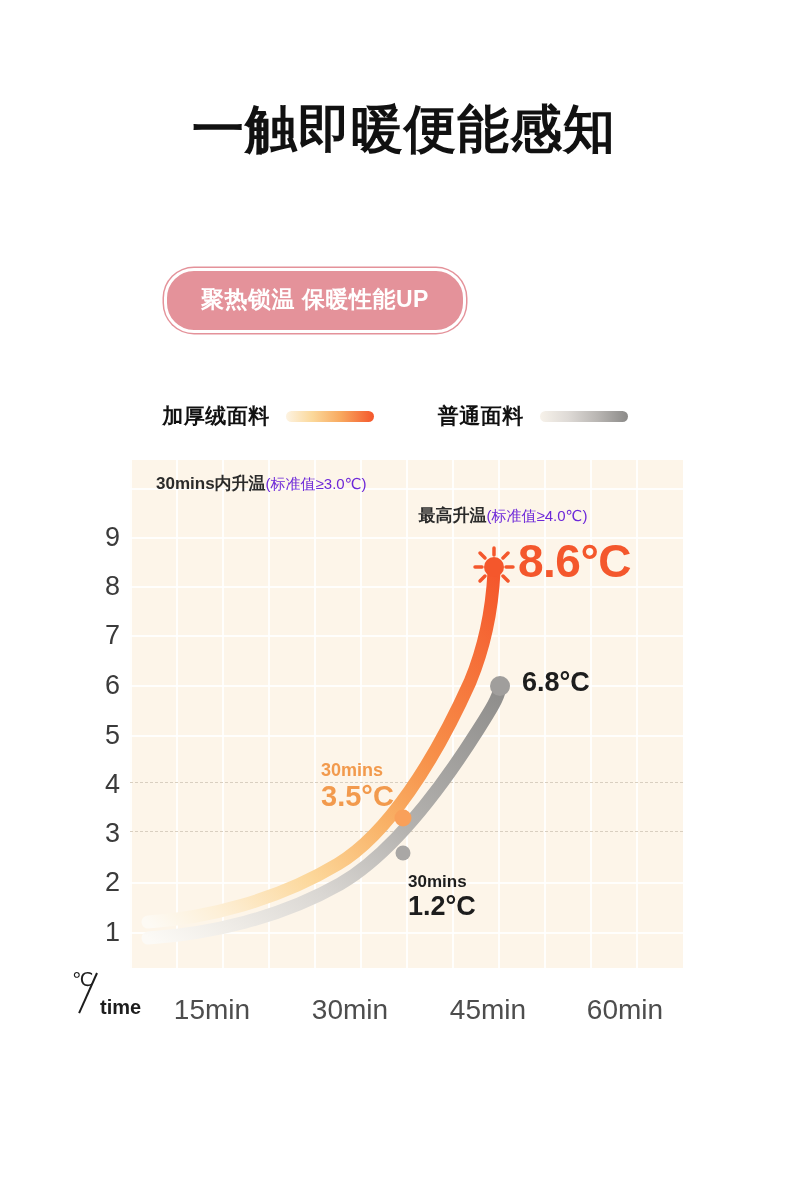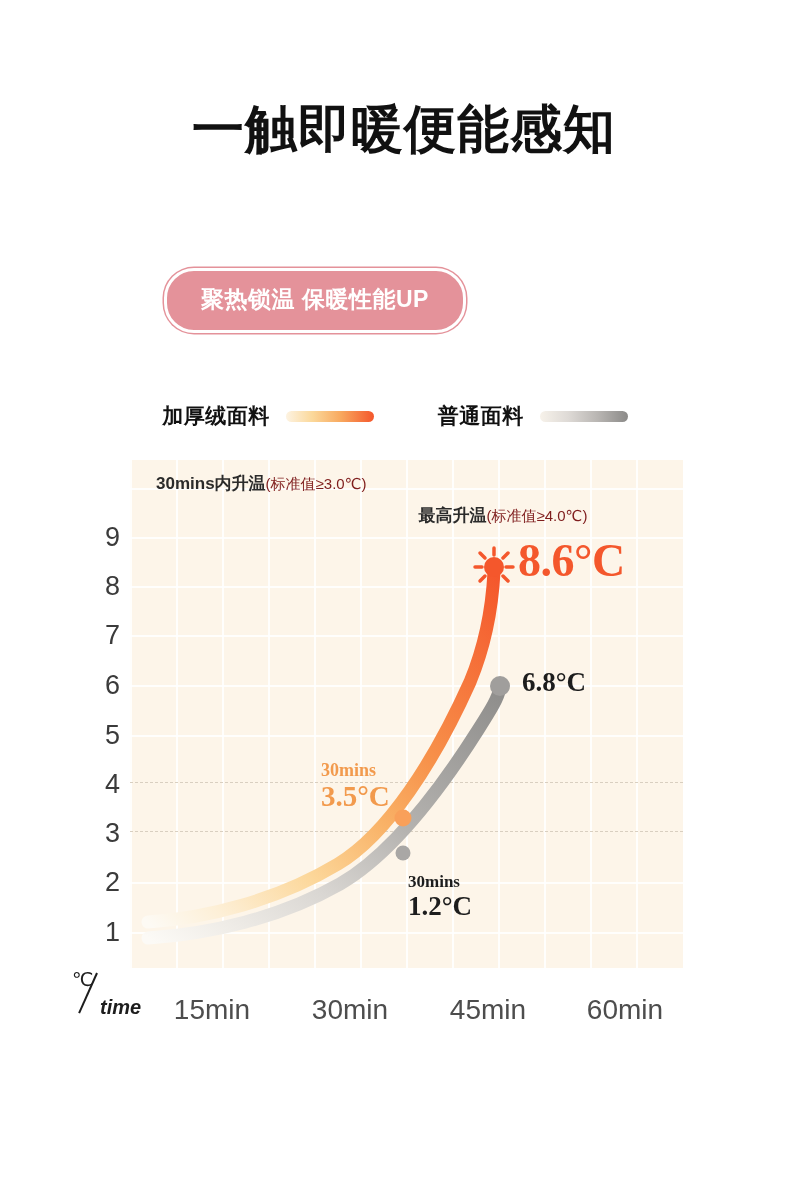--- a/index.html
+++ b/index.html
@@ -80,29 +80,29 @@
 
   .panel-headers {
     position: absolute; left: 0; top: 12px; width: 553px;
     display: flex;
   }
   .panel-header {
     color: #2b2b2b;
     white-space: nowrap;
   }
   .panel-header .ph-main { font-size: 17px; font-weight: bold; }
-  .panel-header .ph-sub  { font-size: 15px; font-weight: normal; color:#7f1d1d; }
+  .panel-header .ph-sub  { font-size: 15px; font-weight: normal; color:#6d28d9; }
   .ph-1 { margin-left: 26px; }
   .ph-2 { margin-left: 52px; margin-top: 32px; }
 
   
   .curves { position: absolute; left: 0; top: 0; width: 553px; height: 508px; }
 
   
-  .ann { position: absolute; white-space: nowrap; font-family: Liberation Serif, serif; }
+  .ann { position: absolute; white-space: nowrap; }
   .ann-orange-big {
     left: 388px; top: 74px;
     color: #f4572c; font-size: 46px; font-weight: bold; letter-spacing: -0.5px;
   }
   .ann-gray-big {
     left: 392px; top: 207px;
     color: #1d1d1d; font-size: 27px; font-weight: bold;
   }
   .ann-mid-orange {
     left: 191px; top: 300px;
@@ -132,21 +132,21 @@
   }
   .axis-slash {
     position: absolute; left: 96px; top: 973px;
     width: 2px; height: 44px;
     background: #1d1d1d;
     transform: rotate(24deg);
     transform-origin: top center;
   }
   .xunit {
     position: absolute; left: 100px; top: 996px;
-    font-size: 20px; color: #1d1d1d; font-weight: bold; font-style: italic;
+    font-size: 20px; color: #1d1d1d; font-weight: bold;
   }
 
   
   .xticks { position: absolute; left: 130px; top: 994px; width: 553px; height: 30px; }
   .xtick {
     position: absolute; transform: translateX(-50%);
     font-size: 28px; color: #4d4d4d;
   }
 </style>
 </head>

